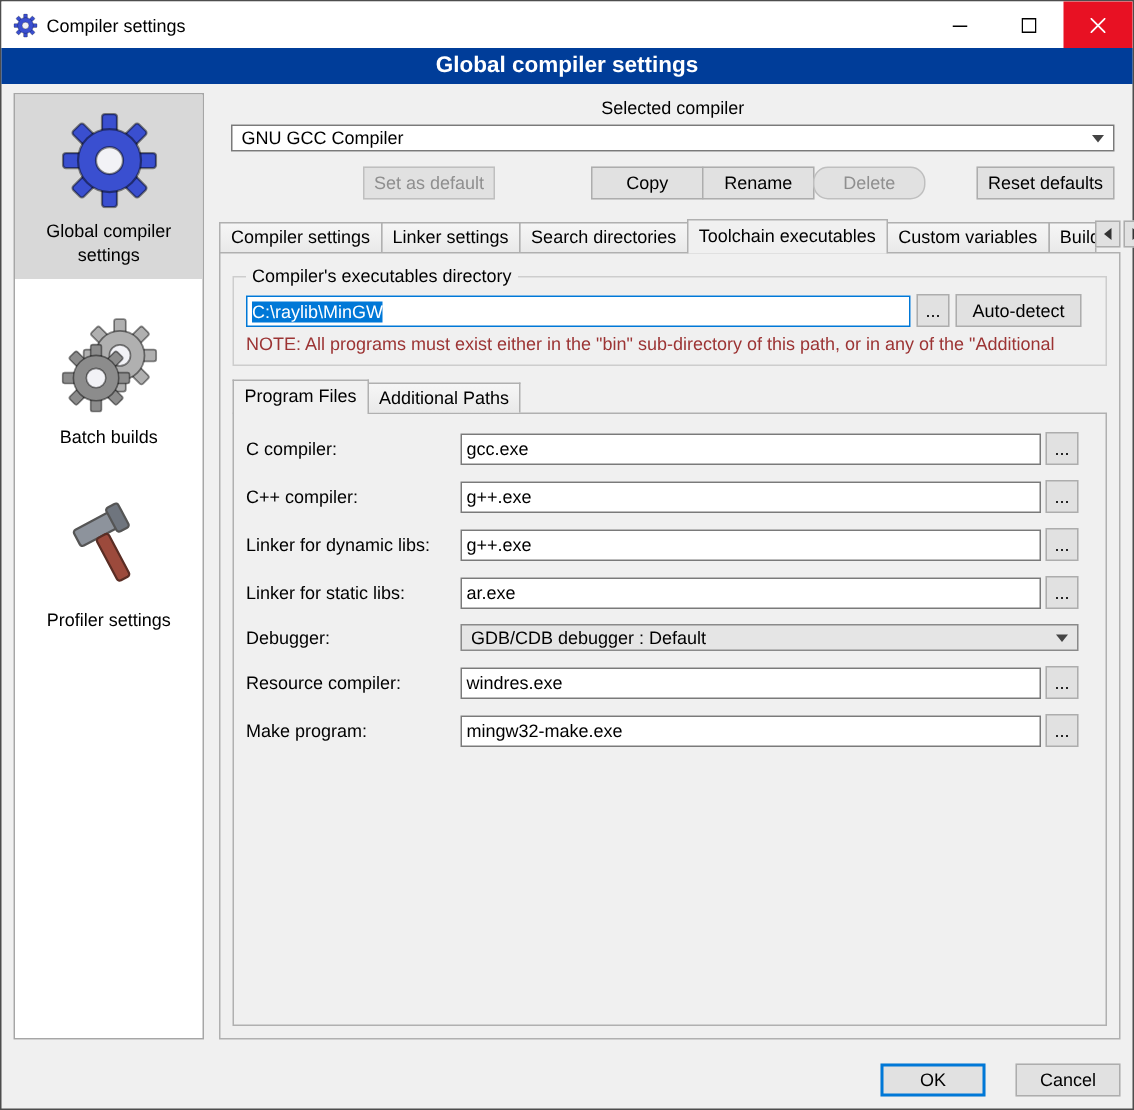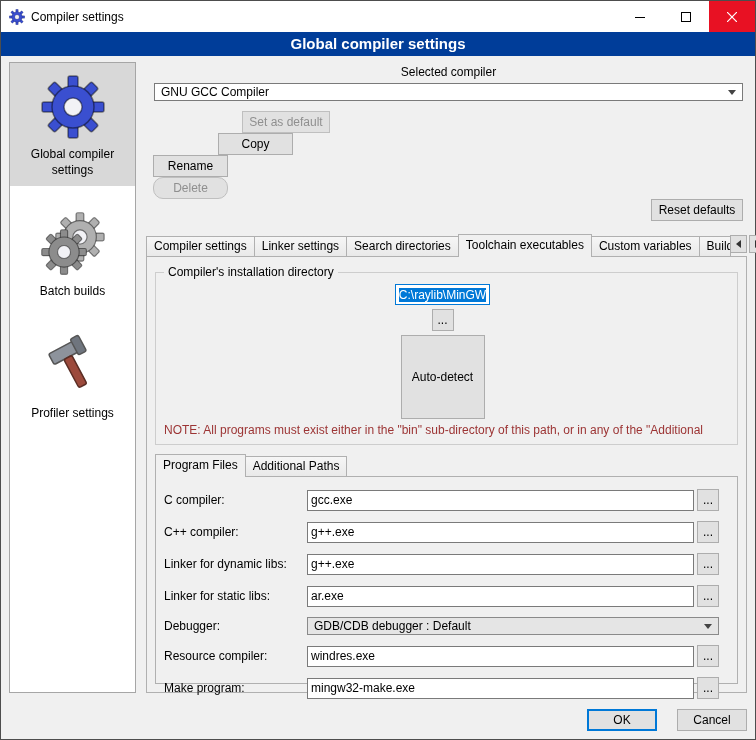--- a/index.html
+++ b/index.html
@@ -33,21 +33,21 @@
   .main { flex: 1 1 auto; min-width: 0; margin-left: 10px; display: flex; flex-direction: column; }
   .top { padding: 0 4px 0 8px; }
   .lbl { margin: 3px 0 4px; text-align: center; }
 
   .combo { height: 18px; border: 1px solid #7a7a7a; background: #fff; display: flex; align-items: center; padding: 0 6px; }
   .combo-text { flex: 1 1 auto; overflow: hidden; white-space: nowrap; }
   .arrow-down { width: 0; height: 0; border-left: 4px solid transparent; border-right: 4px solid transparent; border-top: 5px solid #444; margin-left: 6px; flex: 0 0 auto; }
 
   .btn { height: 22px; background: #e1e1e1; border: 1px solid #adadad; font: 12px "Liberation Sans", sans-serif; padding: 0 8px; }
   .btn.disabled { color: #8f8f8f; border-color: #bfbfbf; }
-  .btn-row { display: flex; margin-top: 10px; flex-direction: column; }
+  .btn-row { display: flex; margin-top: 10px; }
   .btn.set-default { width: 88px; margin-left: 88px; padding: 0; }
   .btn.copy    { width: 75px; margin-left: 64px; padding: 0; }
   .btn.rename  { width: 75px; margin-left: -1px; padding: 0; }
   .btn.delete  { width: 75px; margin-left: -1px; padding: 0; border-radius: 10px; }
   .btn.reset   { width: 92px; margin-left: auto; padding: 0; }
 
   
   .tabstrip { display: flex; align-items: flex-end; margin-top: 13px; position: relative; z-index: 2; }
   .tab { height: 20px; line-height: 18px; padding: 0 7px; border: 1px solid #b0b0b0; border-bottom: none; background: linear-gradient(#f6f6f6, #e9e9e9); margin-right: -1px; white-space: nowrap; }
   .tab.active { height: 23px; line-height: 21px; background: #f0f0f0; margin-bottom: -1px; position: relative; z-index: 3; }
@@ -55,21 +55,21 @@
   .tab-scroll { margin-left: auto; display: flex; gap: 2px; align-self: flex-start; margin-top: 1px; }
   .tsbtn { width: 17px; height: 18px; border: 1px solid #adadad; background: #e1e1e1; display: flex; align-items: center; justify-content: center; }
   .tri-left  { width: 0; height: 0; border-top: 4px solid transparent; border-bottom: 4px solid transparent; border-right: 5px solid #333; }
   .tri-right { width: 0; height: 0; border-top: 4px solid transparent; border-bottom: 4px solid transparent; border-left: 5px solid #333; }
 
   .tab-panel { flex: 1 1 auto; min-height: 0; border: 1px solid #b0b0b0; background: #f0f0f0; padding: 8px; display: flex; flex-direction: column; position: relative; z-index: 1; }
 
   fieldset.group { border: 1px solid #cdcdcd; padding: 3px 8px 7px; }
   legend { padding: 0 4px; }
 
-  .dir-row { display: flex; align-items: center; gap: 4px; margin-top: 2px; padding-right: 8px; flex-direction: column; }
+  .dir-row { display: flex; align-items: flex-end; gap: 4px; margin-top: 2px; padding-right: 8px; }
   .input { height: 21px; border: 1px solid #7a7a7a; background: #fff; display: flex; align-items: center; padding: 0 3px; overflow: hidden; white-space: nowrap; }
   .input.focused { border-color: #0078d7; }
   .dir-row .input { flex: 1 1 auto; }
   .sel-text { background: #0078d7; color: #fff; }
   .btn.browse { flex: 0 0 22px; width: 22px; padding: 0; }
   .btn.autodetect { flex: 0 0 84px; width: 84px; padding: 0; }
   .note { color: #9c3434; margin-top: 4px; white-space: nowrap; overflow: hidden; }
 
   .subtabstrip { display: flex; align-items: flex-end; margin-top: 9px; position: relative; z-index: 2; }
   .subpanel { flex: 1 1 auto; min-height: 0; border: 1px solid #b0b0b0; background: #f0f0f0; padding: 12px 18px 8px 8px; position: relative; z-index: 1; }
@@ -197,21 +197,21 @@
             </div>
           <div class="tsbtn">
               <span class="tri-right"></span>
             </div>
         </div>
       </div>
 
       <div class="tab-panel">
 
         <fieldset class="group">
-          <legend>Compiler's installation directory</legend>
+          <legend>Compiler's executables directory</legend>
           <div class="dir-row">
             <div class="input focused">
               <span class="sel-text">C:\raylib\MinGW</span>
             </div>
             <button class="btn browse">...</button>
             <button class="btn autodetect">Auto-detect</button>
           </div>
           <div class="note">NOTE: All programs must exist either in the "bin" sub-directory of this path, or in any of the "Additional</div>
         </fieldset>
 

